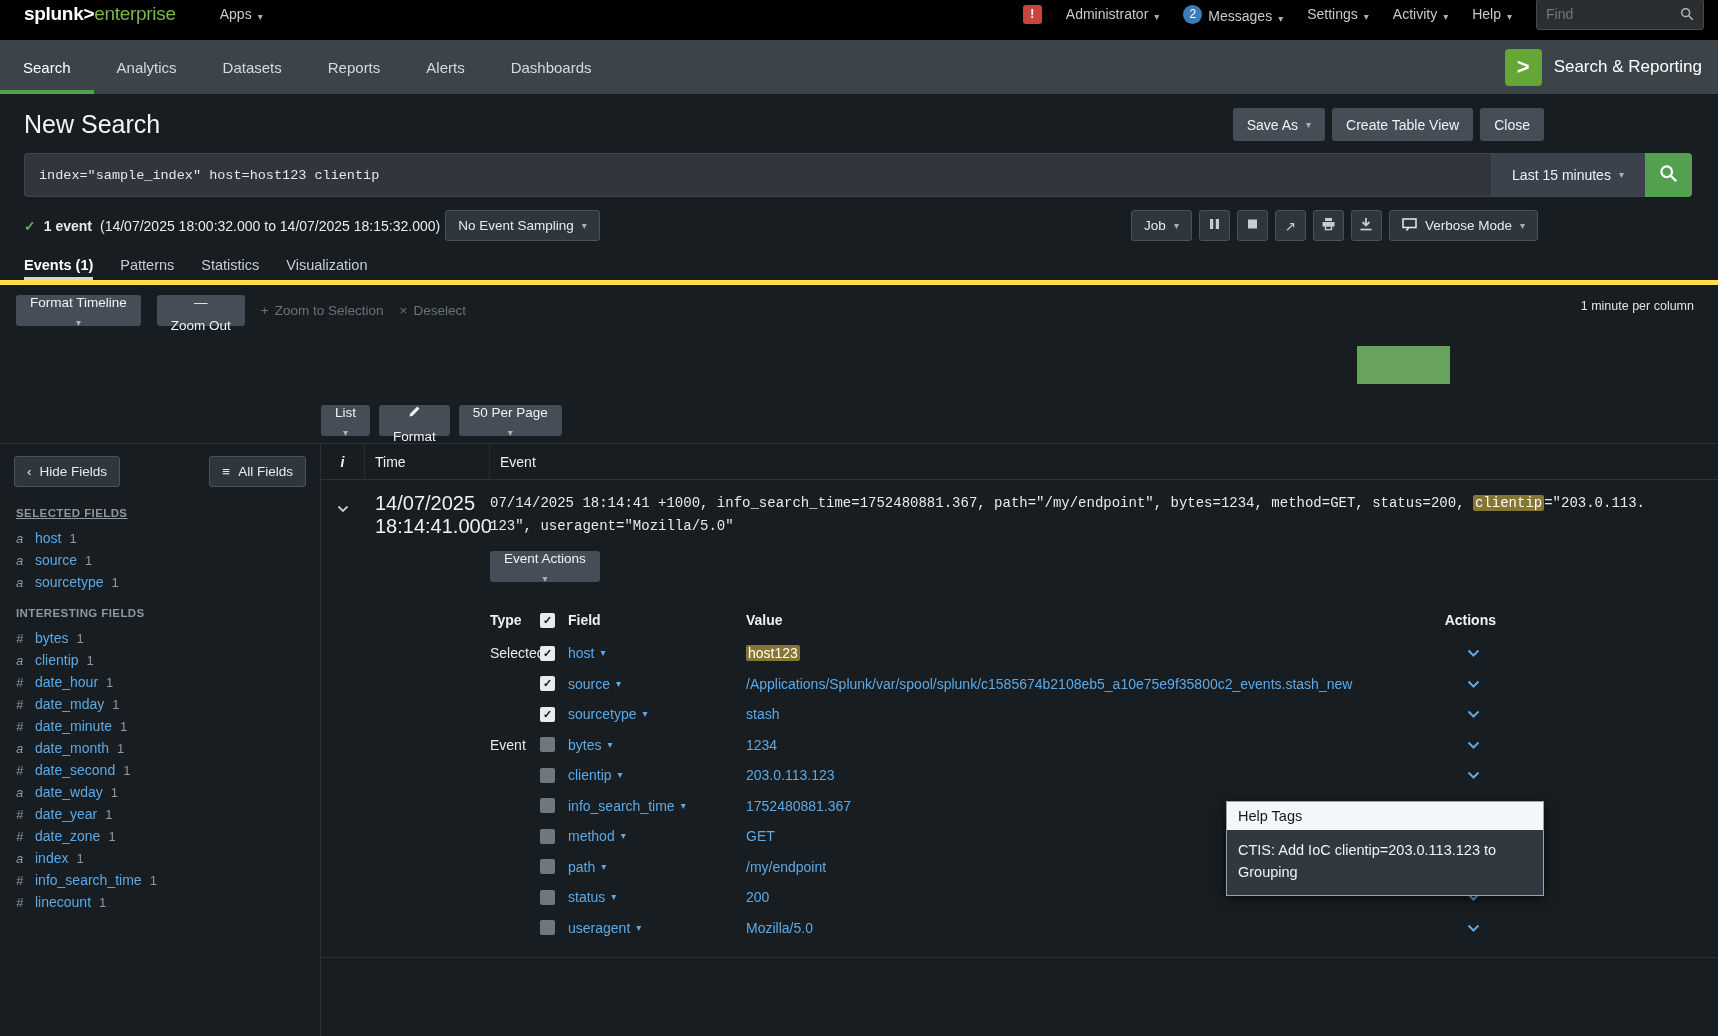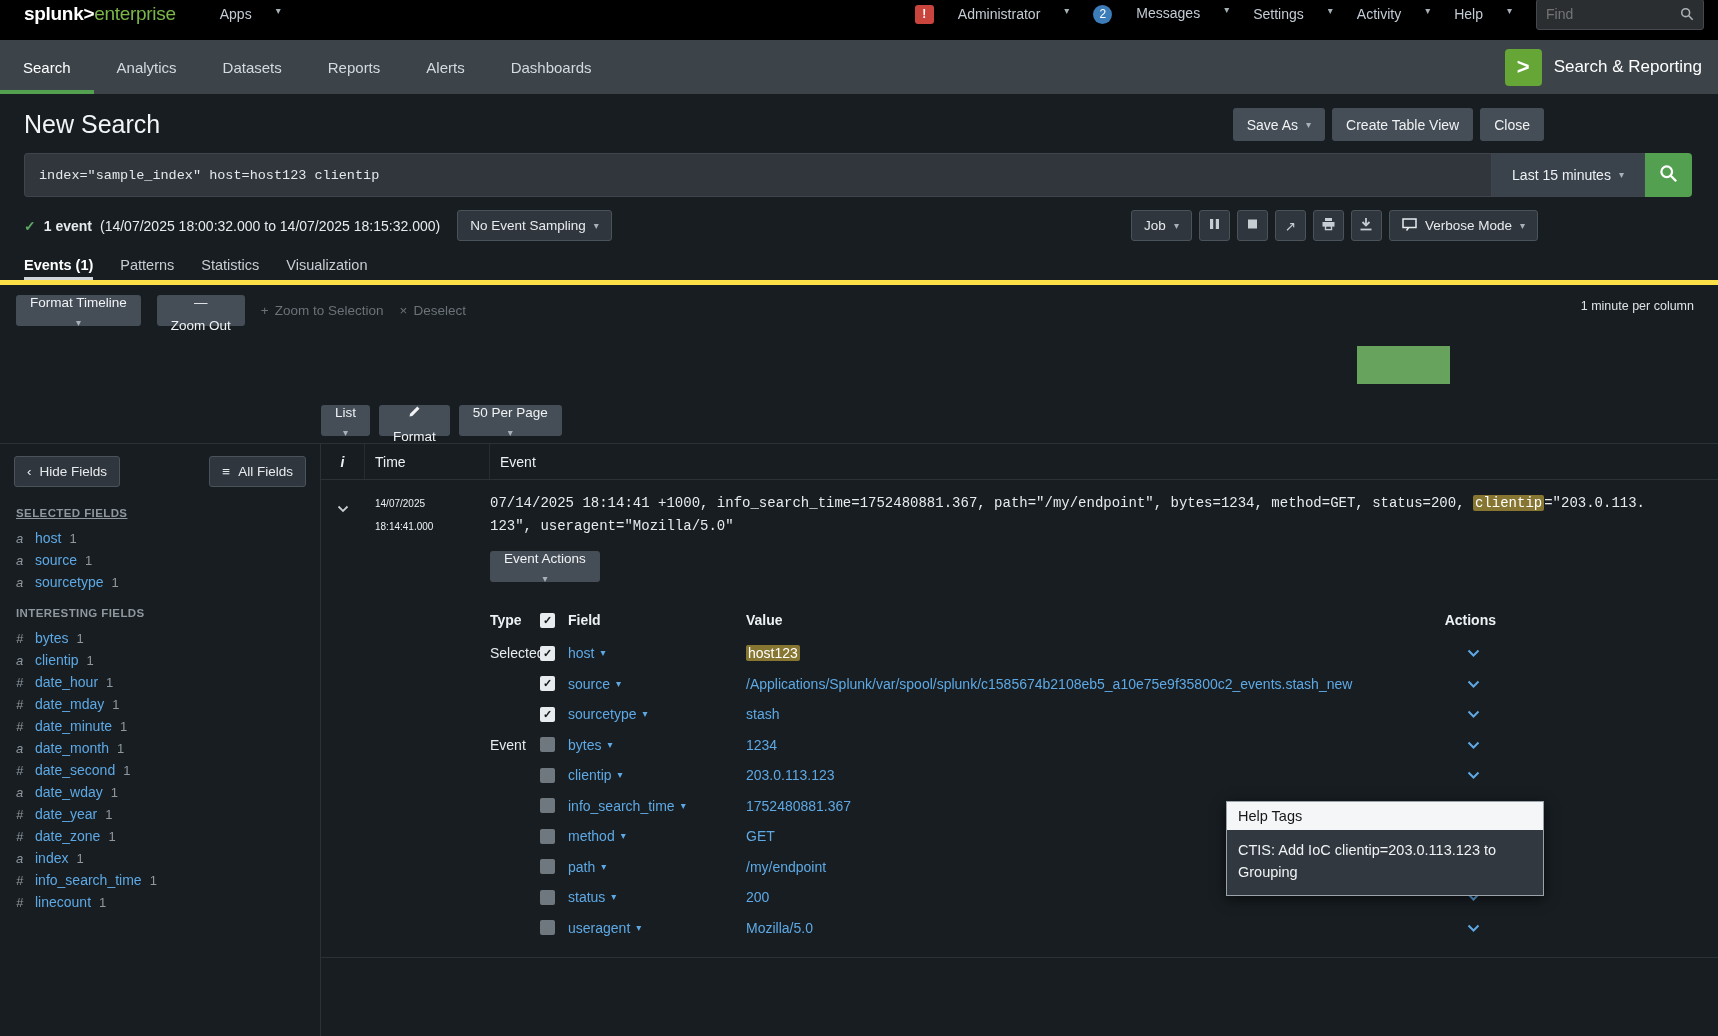--- a/index.html
+++ b/index.html
@@ -8,21 +8,21 @@
     background:#171d21; color:#e8ebee;
     font-family:"Liberation Sans", sans-serif; font-size:14px;
     overflow:hidden;
   }
   .caret { font-size:10px; color:#a8b0b8; line-height:1; }
 
   
   .topbar { height:40px; background:#000; display:flex; align-items:center; padding:0 14px 12px 24px; }
   .logo { font-size:19px; font-weight:bold; color:#fff; letter-spacing:-0.3px; white-space:nowrap; }
   .logo .ent { color:#7ab648; font-weight:normal; }
-  .tb-item { color:#c3cbd4; font-size:14px; display:flex; align-items:flex-start; gap:24px; cursor:pointer; white-space:nowrap; }
+  .tb-item { color:#c3cbd4; font-size:14px; display:flex; align-items:flex-end; gap:6px; cursor:pointer; white-space:nowrap; }
   .tb-left { display:flex; align-items:center; gap:44px; }
   .tb-right { margin-left:auto; display:flex; align-items:center; gap:24px; }
   .badge-alert { width:19px; height:19px; background:#c8443c; border-radius:3px; color:#fff; font-weight:bold; font-size:12px; display:flex; align-items:center; justify-content:center; }
   .badge-count { width:19px; height:19px; background:#3c7cb8; border-radius:50%; color:#fff; font-size:12px; display:flex; align-items:center; justify-content:center; }
   .find-box { width:168px; height:31px; background:#2a2e31; border:1px solid #43494e; border-radius:3px; display:flex; align-items:center; padding:0 9px; gap:7px; }
   .find-box input { flex:1; min-width:0; background:transparent; border:none; outline:none; color:#c3cbd4; font-size:14px; font-family:inherit; }
   .mag { color:#aab2b9; display:flex; }
 
   
   .appbar { height:54px; background:#3c444a; display:flex; align-items:stretch; }
@@ -44,21 +44,21 @@
   .search-row { display:flex; margin:0 26px 0 24px; height:44px; }
   .search-input { flex:1; background:#30363c; border:1px solid #3e454d; border-right:none; border-radius:4px 0 0 4px; color:#e4e8eb; font-family:"Liberation Mono","DejaVu Sans Mono",monospace; font-size:13.5px; padding:0 14px; outline:none; }
   .time-btn { width:154px; background:#3a424b; border:1px solid #3e454d; color:#eef1f3; display:flex; align-items:center; justify-content:center; gap:8px; font-size:14px; cursor:pointer; font-family:inherit; }
   .search-btn { width:47px; background:#53a051; border:none; border-radius:0 4px 4px 0; color:#fff; display:flex; align-items:center; justify-content:center; cursor:pointer; }
 
   
   .job-row { display:flex; align-items:center; margin:13px 180px 0 24px; }
   .result-summary { display:flex; align-items:center; gap:8px; font-size:14px; }
   .check-green { color:#5ba763; font-weight:bold; }
   .sum-bold { font-weight:bold; }
-  .sampling-btn { margin-left:17px; }
+  .sampling-btn { margin-left:5px; }
   .job-controls { margin-left:auto; display:flex; align-items:center; gap:7px; }
 
   
   .result-tabs { display:flex; gap:27px; padding:0 24px; border-bottom:5px solid #fde047; height:36px; margin-top:8px; }
   .rtab { display:flex; align-items:center; font-size:14.5px; color:#c6cdd4; cursor:pointer; }
   .rtab.active { color:#fff; font-weight:bold; box-shadow: inset 0 -3px 0 #cfd5db; }
 
   
   .timeline-zone { position:relative; height:112px; padding:10px 16px; }
   .tl-controls { display:flex; align-items:center; gap:16px; }
@@ -81,21 +81,21 @@
   .sb-name { color:#5ea9e5; }
   .sb-count { color:#8f979f; font-size:13px; }
 
   .events-area { flex:1; position:relative; }
   .ev-header { display:flex; height:36px; border-bottom:1px solid #2a3137; align-items:center; font-size:14px; color:#eef1f3; }
   .col-i { width:44px; text-align:center; font-style:italic; font-weight:bold; border-right:1px solid #262c31; height:100%; line-height:36px; }
   .col-time { width:125px; padding-left:10px; border-right:1px solid #262c31; height:100%; line-height:36px; }
   .col-event { flex:1; padding-left:10px; }
   .ev-row { display:flex; padding:12px 0 14px; border-bottom:1px solid #2a3137; }
   .ev-expand { width:44px; display:flex; justify-content:center; padding-top:8px; color:#c6cdd3; cursor:pointer; }
-  .ev-time { width:125px; padding-left:10px; font-size:10px; line-height:23px; color:#eef1f3; }
+  .ev-time { width:125px; padding-left:10px; font-size:20px; line-height:23px; color:#eef1f3; }
   .ev-body { flex:1; padding-right:16px; }
   .ev-raw { font-family:"Liberation Mono","DejaVu Sans Mono",monospace; font-size:14px; line-height:23px; color:#e8ebee; word-break:break-all; max-width:1155px; }
   .hl { background:#867631; color:#fff; padding:0 2px; border-radius:2px; }
   .ev-actions { margin-top:12px; }
 
   .ft { margin-top:20px; width:1018px; font-size:14px; }
   .ft-row { display:grid; grid-template-columns:50px 28px 178px 1fr 70px; align-items:center; min-height:30.5px; }
   .ft-row.head { font-weight:bold; color:#eef1f3; min-height:36px; }
   .ft-actions-h { text-align:right; padding-right:12px; }
   .ft-group { color:#e8ebee; }

